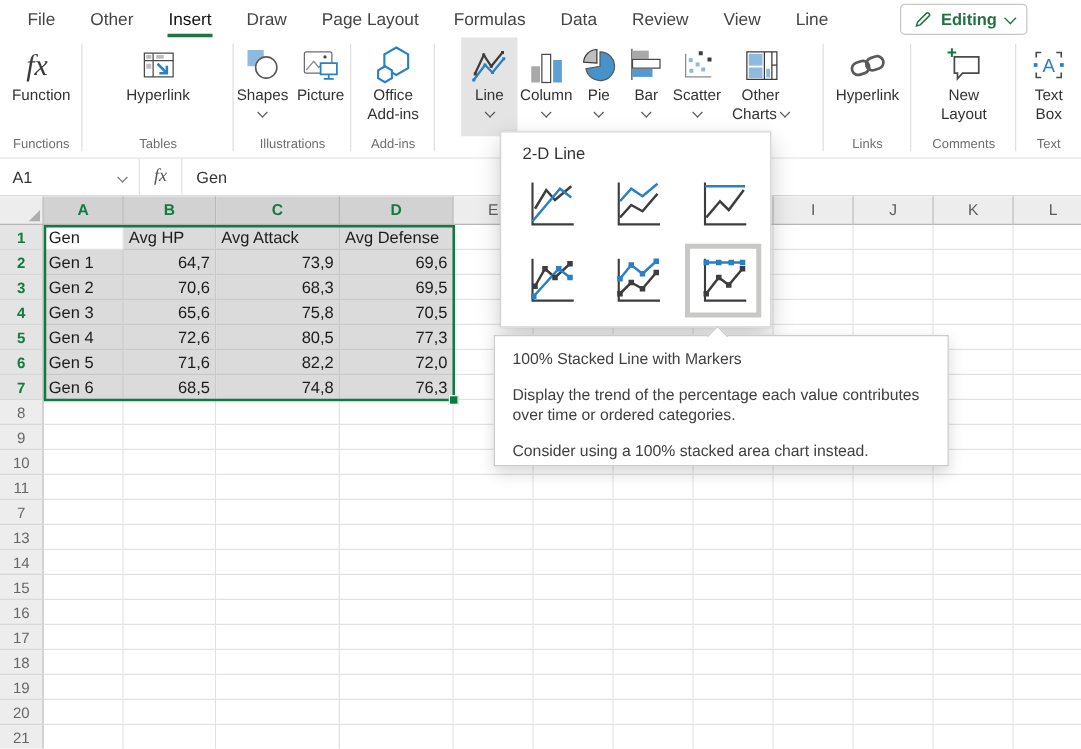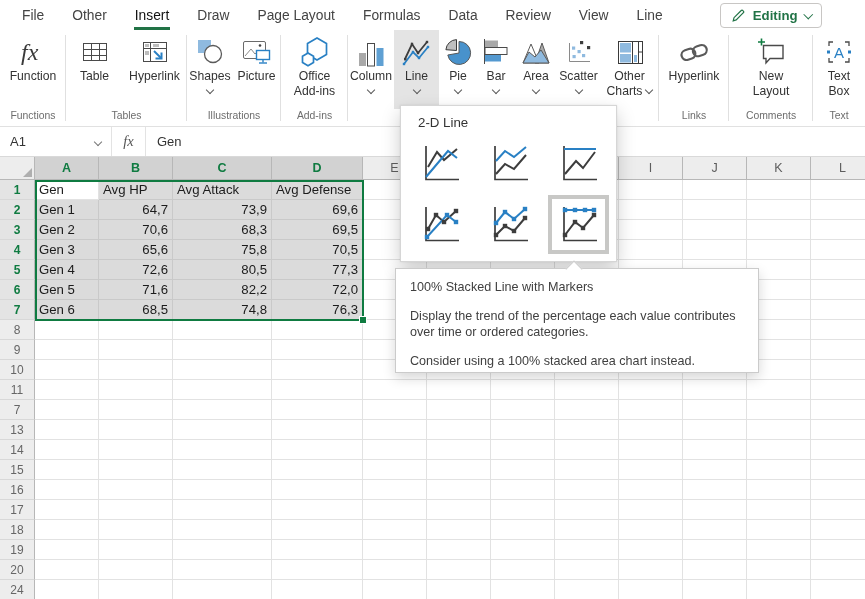--- a/index.html
+++ b/index.html
@@ -96,32 +96,20 @@
                 <text x="3" y="23" font-family="'Liberation Serif',serif" font-style="italic" font-size="24" fill="#3a3a3a">fx</text>
               </svg>
             </span>
             <span>Function</span>
           </div>
         </div>
         <div class="glabel">Functions</div>
       </div>
       <div class="rgroup" style="width: 121px;">
         <div class="rbtns">
-          <div class="rbtn" style="width: 56px;">
-            <span class="icn">
-              <svg width="30" height="30" viewBox="0 0 30 30">
-                <rect x="3.5" y="6.5" width="23" height="17" fill="#fff" stroke="#4a4a4a"></rect>
-                <line x1="3.5" y1="12.5" x2="26.5" y2="12.5" stroke="#4a4a4a"></line>
-                <line x1="3.5" y1="18.5" x2="26.5" y2="18.5" stroke="#4a4a4a"></line>
-                <line x1="11.5" y1="6.5" x2="11.5" y2="23.5" stroke="#4a4a4a"></line>
-                <line x1="19.5" y1="6.5" x2="19.5" y2="23.5" stroke="#4a4a4a"></line>
-              </svg>
-            </span>
-            <span>Table</span>
-          </div>
           <div class="rbtn" style="width: 64px;">
             <span class="icn">
               <svg width="30" height="30" viewBox="0 0 30 30">
                 <rect x="3.5" y="5.5" width="23" height="19" fill="#fff" stroke="#4a4a4a"></rect>
                 <line x1="10.5" y1="5.5" x2="10.5" y2="24.5" stroke="#4a4a4a"></line>
                 <line x1="3.5" y1="11.5" x2="26.5" y2="11.5" stroke="#4a4a4a"></line>
                 <rect x="5" y="7" width="4" height="3" fill="#BDBDBD"></rect>
                 <rect x="13" y="7" width="6" height="3" fill="#BDBDBD"></rect>
                 <rect x="5" y="14" width="4" height="4" fill="#BDBDBD"></rect>
                 <path d="M14 14 L21 21" stroke="#2980C4" stroke-width="2"></path>
@@ -171,31 +159,20 @@
               </svg>
             </span>
             <span>Office</span>
             <span>Add-ins</span>
           </div>
         </div>
         <div class="glabel">Add-ins</div>
       </div>
       <div class="rgroup" style="width: 311px;">
         <div class="rbtns">
-          <div class="rbtn" style="width: 46px;">
-            <span class="icn">
-              <svg width="32" height="32" viewBox="0 0 32 32">
-                <rect x="4" y="17" width="7" height="13" fill="#A9A9A9"></rect>
-                <rect x="12.5" y="7.5" width="7" height="22.5" fill="#fff" stroke="#4a4a4a"></rect>
-                <rect x="21.5" y="12" width="7" height="18" fill="#2980C4" opacity=".75"></rect>
-              </svg>
-            </span>
-            <span>Column</span>
-            <span class="cv"></span>
-          </div>
           <div class="rbtn active" style="width: 45px;">
             <span class="icn">
               <svg width="32" height="30" viewBox="0 0 32 30">
                 <polyline points="4,22 11,7 17,16 26,5" fill="none" stroke="#3d3d3d" stroke-width="1.8"></polyline>
                 <polyline points="3,27 12,15 18,21 27,10" fill="none" stroke="#2980C4" stroke-width="1.8"></polyline>
                 <g fill="#3d3d3d">
                   <rect x="3" y="21" width="2.4" height="2.4"></rect>
                   <rect x="9.8" y="5.8" width="2.4" height="2.4"></rect>
                   <rect x="15.8" y="14.8" width="2.4" height="2.4"></rect>
                   <rect x="24.8" y="3.8" width="2.4" height="2.4"></rect>
@@ -204,51 +181,51 @@
                   <rect x="1.8" y="25.8" width="2.4" height="2.4"></rect>
                   <rect x="10.8" y="13.8" width="2.4" height="2.4"></rect>
                   <rect x="16.8" y="19.8" width="2.4" height="2.4"></rect>
                   <rect x="25.8" y="8.8" width="2.4" height="2.4"></rect>
                 </g>
               </svg>
             </span>
             <span>Line</span>
             <span class="cv"></span>
           </div>
+          <div class="rbtn" style="width: 46px;">
+            <span class="icn">
+              <svg width="32" height="32" viewBox="0 0 32 32">
+                <rect x="4" y="17" width="7" height="13" fill="#A9A9A9"></rect>
+                <rect x="12.5" y="7.5" width="7" height="22.5" fill="#fff" stroke="#4a4a4a"></rect>
+                <rect x="21.5" y="12" width="7" height="18" fill="#2980C4" opacity=".75"></rect>
+              </svg>
+            </span>
+            <span>Column</span>
+            <span class="cv"></span>
+          </div>
           <div class="rbtn" style="width: 38px;">
             <span class="icn">
               <svg width="32" height="32" viewBox="0 0 32 32">
                 <path d="M17 17 V5.5 A11.5 11.5 0 1 1 5.8 19 Z" fill="#2980C4" stroke="#3a3a3a" stroke-width="1" opacity=".85"></path>
                 <path d="M14.5 14.5 V3.6 A11 11 0 0 0 3.9 13.7 Z" fill="#BFBFBF" stroke="#3a3a3a" stroke-width="1"></path>
               </svg>
             </span>
             <span>Pie</span>
             <span class="cv"></span>
           </div>
           <div class="rbtn" style="width: 38px;">
             <span class="icn">
               <svg width="30" height="32" viewBox="0 0 30 32">
                 <line x1="3.5" y1="3" x2="3.5" y2="28" stroke="#4a4a4a"></line>
                 <rect x="4" y="4.5" width="13" height="6.5" fill="#A9A9A9"></rect>
                 <rect x="4" y="11.5" width="22" height="7" fill="#fff" stroke="#4a4a4a"></rect>
                 <rect x="4" y="19" width="16" height="6.5" fill="#2980C4" opacity=".8"></rect>
               </svg>
             </span>
             <span>Bar</span>
-            <span class="cv"></span>
-          </div>
-          <div class="rbtn" style="width: 42px;">
-            <span class="icn">
-              <svg width="32" height="30" viewBox="0 0 32 30">
-                <polygon points="15,26 22,6 29,26" fill="#ABABAB" stroke="#5a5a5a"></polygon>
-                <polygon points="3,26 11,7 19,26" fill="#fff" stroke="#5a5a5a"></polygon>
-                <polygon points="3,26 9,15 15,20 21,13 29,26" fill="#8FBADF" stroke="#5a5a5a"></polygon>
-              </svg>
-            </span>
-            <span>Area</span>
             <span class="cv"></span>
           </div>
           <div class="rbtn" style="width: 43px;">
             <span class="icn">
               <svg width="30" height="30" viewBox="0 0 30 30">
                 <path d="M5.5 6 V24.5 H26" fill="none" stroke="#8a8a8a"></path>
                 <g fill="#3d3d3d">
                   <rect x="16" y="4" width="3.2" height="3.2"></rect>
                   <rect x="23" y="9" width="3.2" height="3.2"></rect>
                 </g>
@@ -654,21 +631,21 @@
           <div class="cell" style="width: 64px;"></div>
           <div class="cell" style="width: 64px;"></div>
           <div class="cell" style="width: 64px;"></div>
           <div class="cell" style="width: 64px;"></div>
           <div class="cell" style="width: 64px;"></div>
           <div class="cell" style="width: 64px;"></div>
           <div class="cell" style="width: 64px;"></div>
           <div class="cell" style="width: 64px;"></div>
         </div>
         <div class="grow">
-          <div class="rh">24</div>
+          <div class="rh">21</div>
           <div class="cell" style="width: 64px;"></div>
           <div class="cell" style="width: 74px;"></div>
           <div class="cell" style="width: 99px;"></div>
           <div class="cell" style="width: 91px;"></div>
           <div class="cell" style="width: 64px;"></div>
           <div class="cell" style="width: 64px;"></div>
           <div class="cell" style="width: 64px;"></div>
           <div class="cell" style="width: 64px;"></div>
           <div class="cell" style="width: 64px;"></div>
           <div class="cell" style="width: 64px;"></div>

